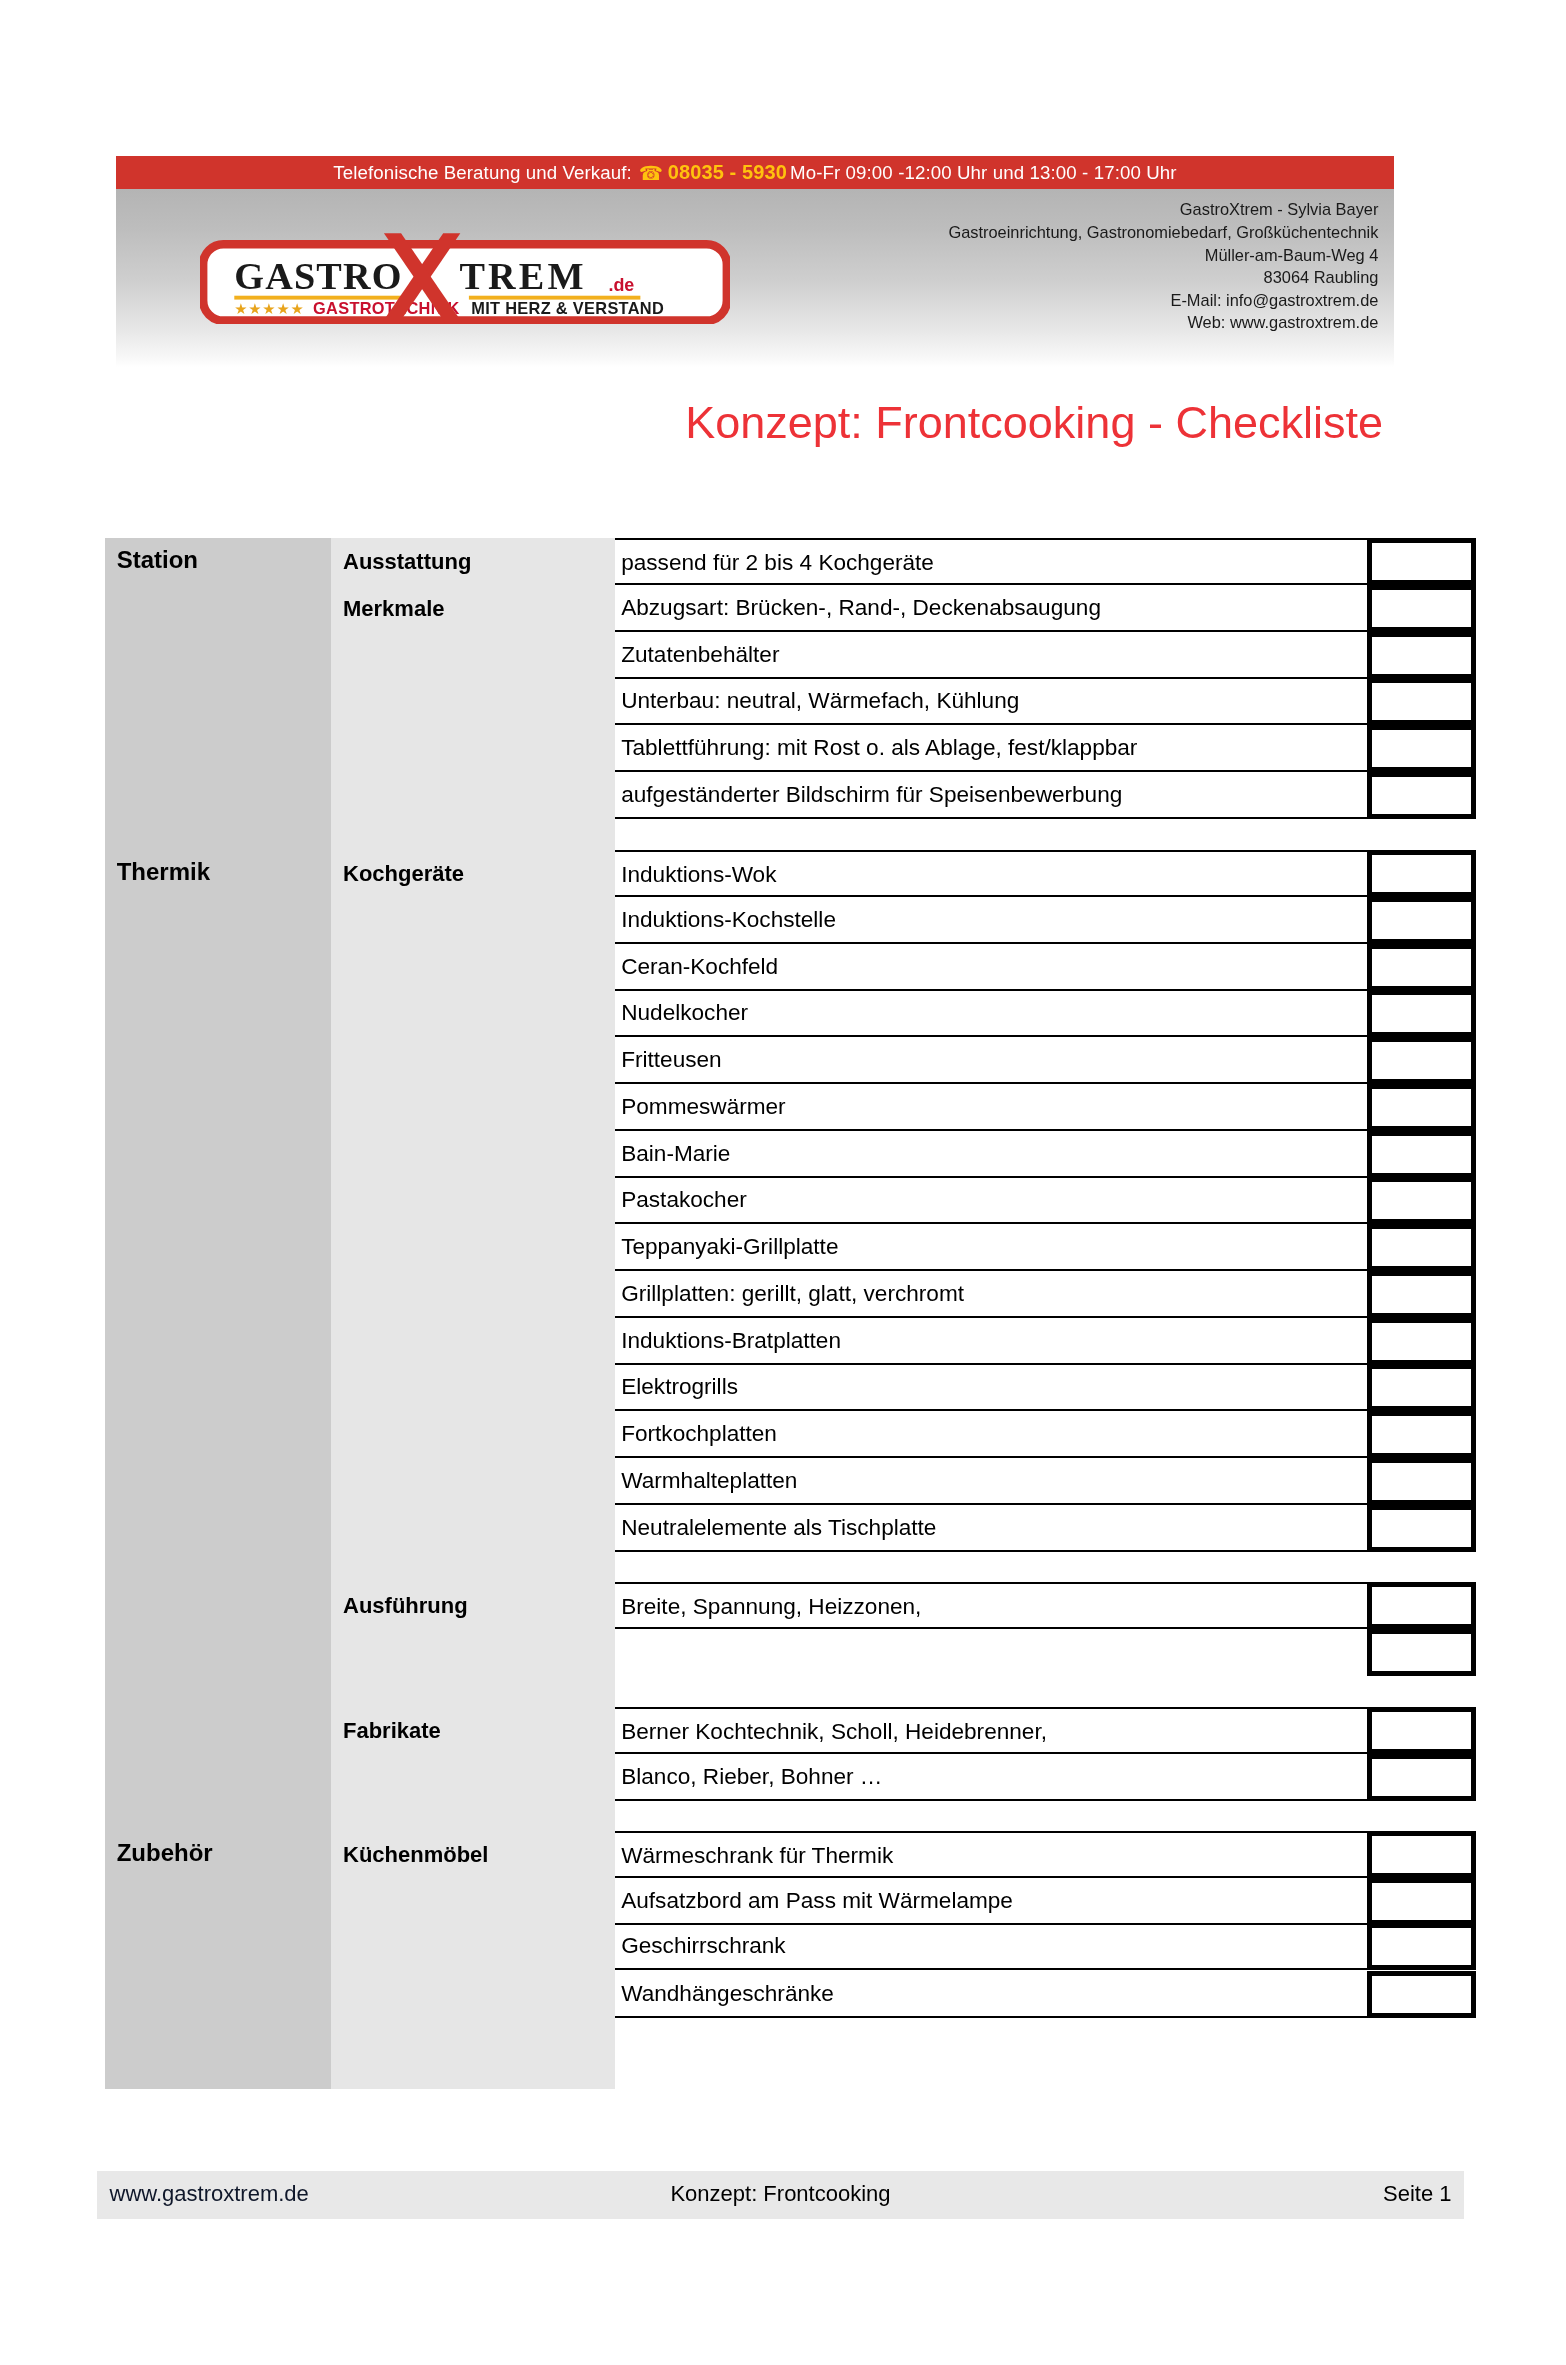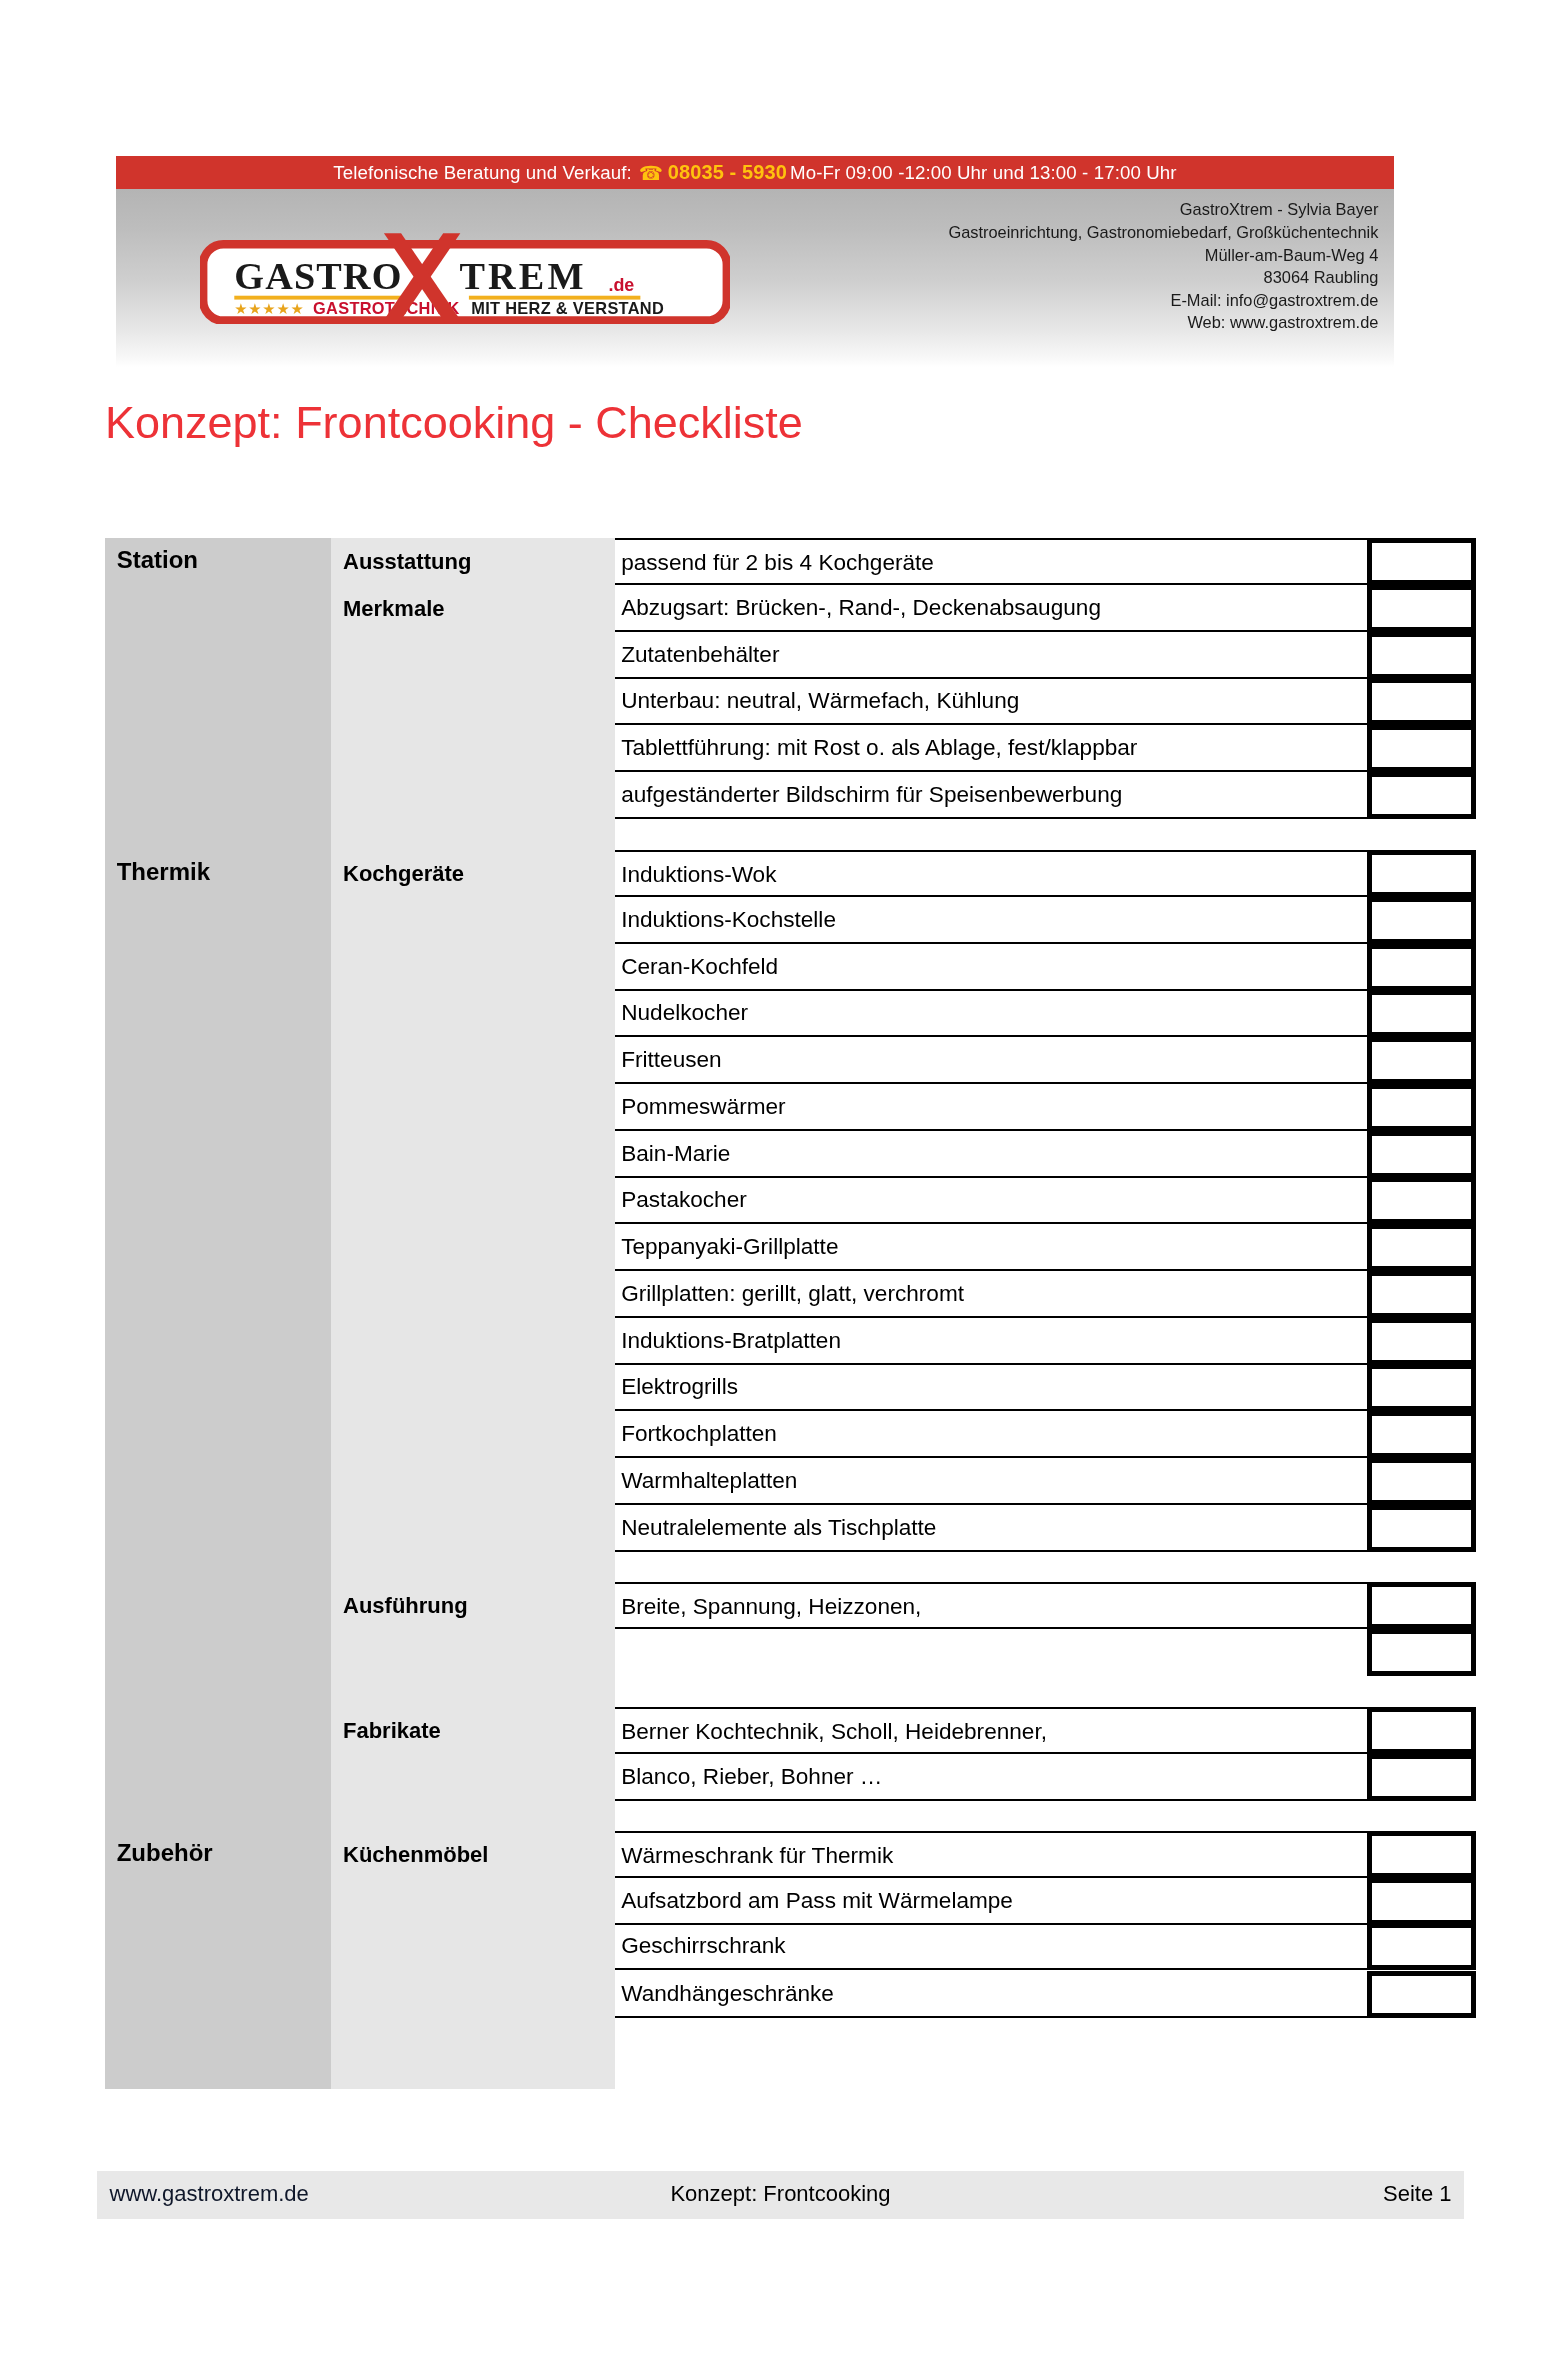--- a/index.html
+++ b/index.html
@@ -73,21 +73,21 @@
     position:absolute;
     left:84px; top:41px;
     width:530px; height:94px;
   }
 
   
   #doc-title {
     position:absolute;
     left:105px; top:397px;
     width:1278px;
-    text-align:left;
+    text-align:right;
     font-size:45px;
     color:#ED3237;
     font-weight:normal;
     white-space:nowrap;
   }
 
   
   #table-area {
     position:absolute;
     left:105px; top:538px;

